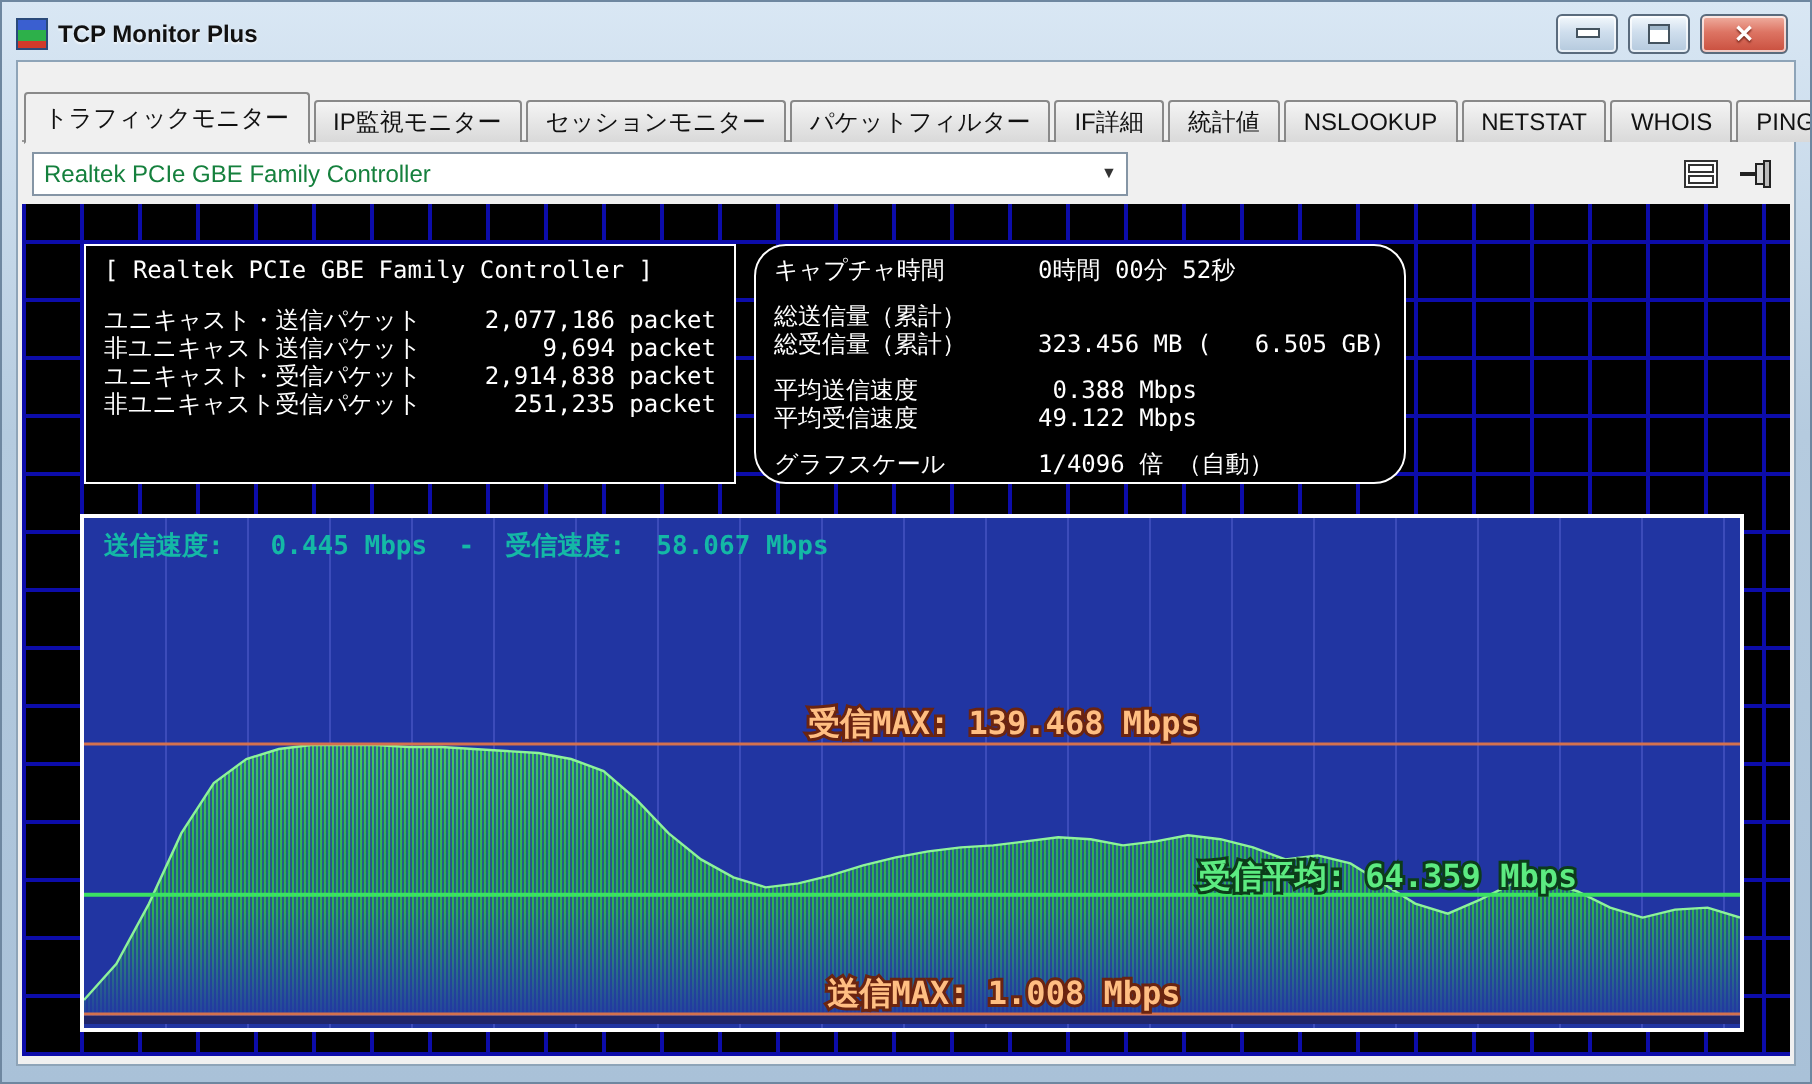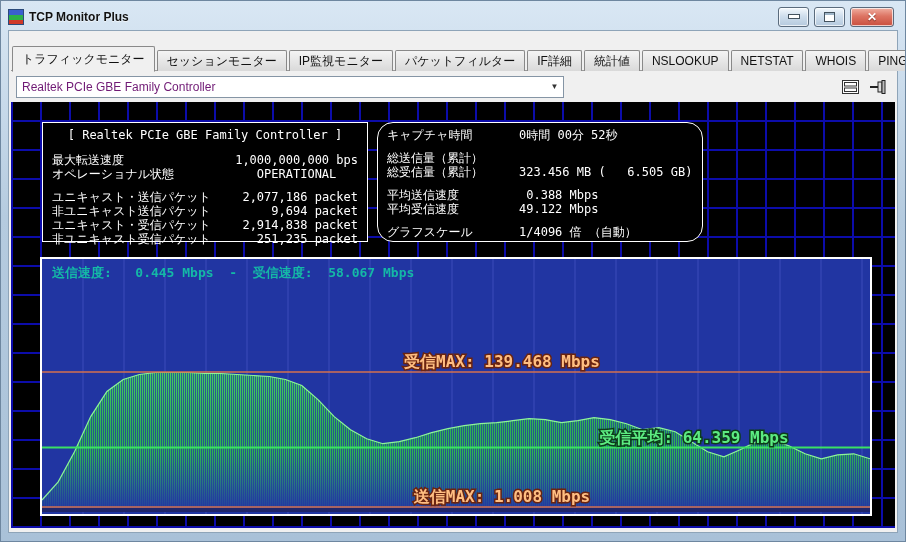--- a/index.html
+++ b/index.html
@@ -21,37 +21,37 @@
   .client{position:absolute;left:7px;top:29px;right:7px;bottom:8px;background:#f0f0f0;border:1px solid #8ea4b8;box-sizing:border-box;display:flex;flex-direction:column;padding:0 2px 4px 2px;}
   
   .tabstrip{height:40px;display:flex;align-items:flex-end;padding-left:1px;position:relative;}
   .tabstrip::after{content:"";position:absolute;left:0;right:0;bottom:0;height:1px;background:#9a9a9a;}
   .tab{position:relative;z-index:1;font-size:12px;color:#111;padding:3px 9px 3px 9px;margin-right:2px;border:1px solid #898989;border-bottom:none;
      background:linear-gradient(#f4f4f4,#d9d9d9);border-radius:2px 2px 0 0;height:14px;line-height:14px;white-space:nowrap;cursor:default;}
   .tab.active{background:#f0f0f0;z-index:3;padding-top:5px;height:16px;margin-bottom:-1px;border-bottom:1px solid #f0f0f0;}
   
   .toolbar{height:31px;display:flex;align-items:center;padding:0 6px 0 5px;}
   .combo{width:548px;height:22px;background:#fff;border:1px solid #8595a5;display:flex;align-items:center;box-sizing:border-box;cursor:default;}
-  .combo .val{flex:1;font-size:12px;padding-left:5px;color:#701a75;white-space:nowrap;overflow:hidden;}
+  .combo .val{flex:1;font-size:12px;padding-left:5px;color:#15803d;white-space:nowrap;overflow:hidden;}
   .combo .arrowzone{width:17px;height:100%;display:flex;align-items:center;justify-content:center;color:#333;font-size:8px;}
   .tool-icons{margin-left:auto;display:flex;gap:9px;align-items:center;}
   .ticon{width:20px;height:18px;display:flex;align-items:center;justify-content:center;cursor:default;}
   
   .content{flex:1;position:relative;background-color:#000;
      background-image:repeating-linear-gradient(0deg,#0c0caa 0 2px,transparent 2px 29px),
                       repeating-linear-gradient(90deg,#0c0caa 0 2px,transparent 2px 29px);}
   .panel{position:absolute;border:1px solid #fff;background:#000;color:#fff;
      font-family:"DejaVu Sans Mono",monospace;font-size:12px;box-sizing:border-box;padding:5px 9px;}
   .panel .prow{display:flex;line-height:14px;white-space:pre;}
   .panel .plabel{flex:0 0 auto;}
   .panel-if .pval{flex:1;text-align:right;}
   .panel-cap .plabel{width:132px;}
   .panel-cap .pval{text-align:left;}
   .pgroup{margin-bottom:9px;}
-  .ptitle{line-height:14px;margin-bottom:11px;white-space:pre;text-align:center;}
+  .ptitle{line-height:14px;margin-bottom:11px;white-space:pre;}
   #panel-if{left:31px;top:20px;width:326px;height:120px;}
   #panel-cap{left:366px;top:20px;width:326px;height:120px;border-radius:16px;}
   
   .graphpanel{position:absolute;left:29px;top:155px;width:832px;height:259px;border:2px solid #fff;box-sizing:border-box;background:#2135a2;}
   .graphpanel svg{display:block;}
   .graph-header{position:absolute;left:10px;top:5px;font-family:"DejaVu Sans Mono",monospace;font-weight:bold;font-size:13px;color:#14b8a6;white-space:pre;}
 </style>
 </head>
 <body>
 
@@ -70,22 +70,22 @@
       <div class="winbtn close">
           <span class="glyph-x">✕</span>
         </div>
     </div>
   </div>
 
   <div class="client">
 
     <div class="tabstrip" id="tabstrip">
         <div class="tab active">トラフィックモニター</div>
+        <div class="tab">IP監視モニター</div>
         <div class="tab">セッションモニター</div>
-        <div class="tab">IP監視モニター</div>
         <div class="tab">パケットフィルター</div>
         <div class="tab">IF詳細</div>
         <div class="tab">統計値</div>
         <div class="tab">NSLOOKUP</div>
         <div class="tab">NETSTAT</div>
         <div class="tab">WHOIS</div>
         <div class="tab">PING</div>
       </div>
 
     <div class="toolbar">
@@ -109,24 +109,20 @@
           </svg>
         </div>
       </div>
     </div>
 
     <div class="content">
 
       <div class="panel panel-if" id="panel-if">
         <div class="ptitle">[ Realtek PCIe GBE Family Controller ]</div>
         <div class="pbody">
-            <div class="pgroup">
-              <div class="prow"><span class="plabel">最大転送速度</span><span class="pval">1,000,000,000 bps</span></div>
-              <div class="prow"><span class="plabel">オペレーショナル状態</span><span class="pval">OPERATIONAL   </span></div>
-            </div>
             <div class="pgroup">
               <div class="prow"><span class="plabel">ユニキャスト・送信パケット</span><span class="pval">2,077,186 packet</span></div>
               <div class="prow"><span class="plabel">非ユニキャスト送信パケット</span><span class="pval">9,694 packet</span></div>
               <div class="prow"><span class="plabel">ユニキャスト・受信パケット</span><span class="pval">2,914,838 packet</span></div>
               <div class="prow"><span class="plabel">非ユニキャスト受信パケット</span><span class="pval">251,235 packet</span></div>
             </div>
           </div>
       </div>
 
       <div class="panel panel-cap" id="panel-cap">

